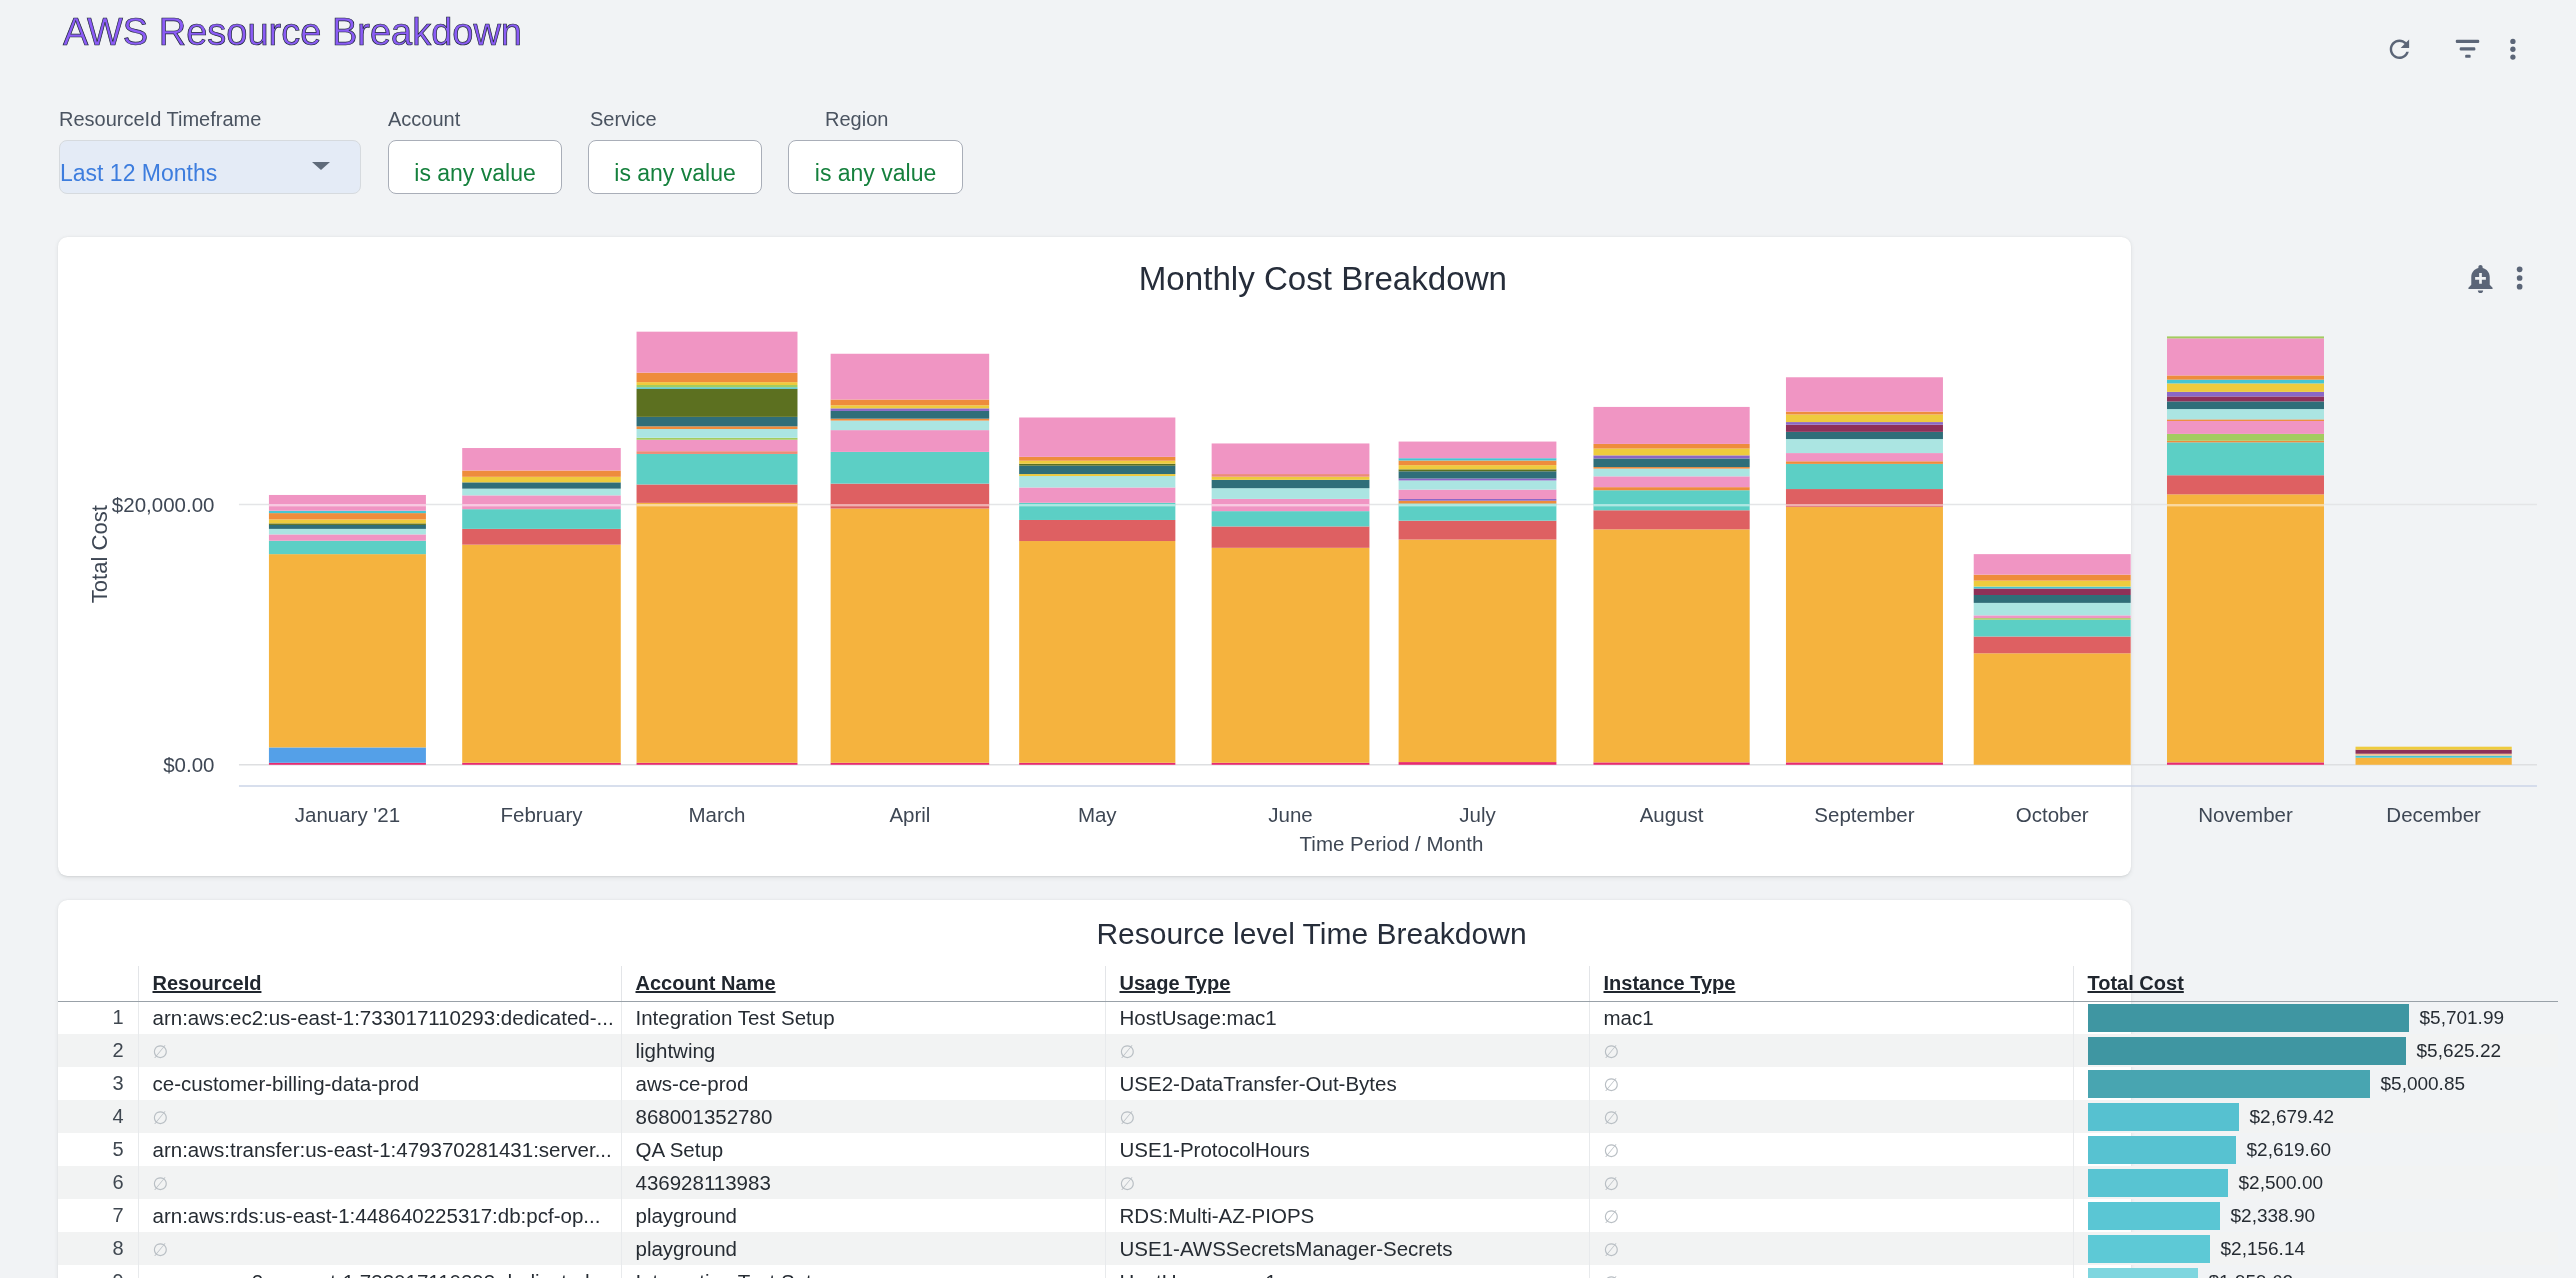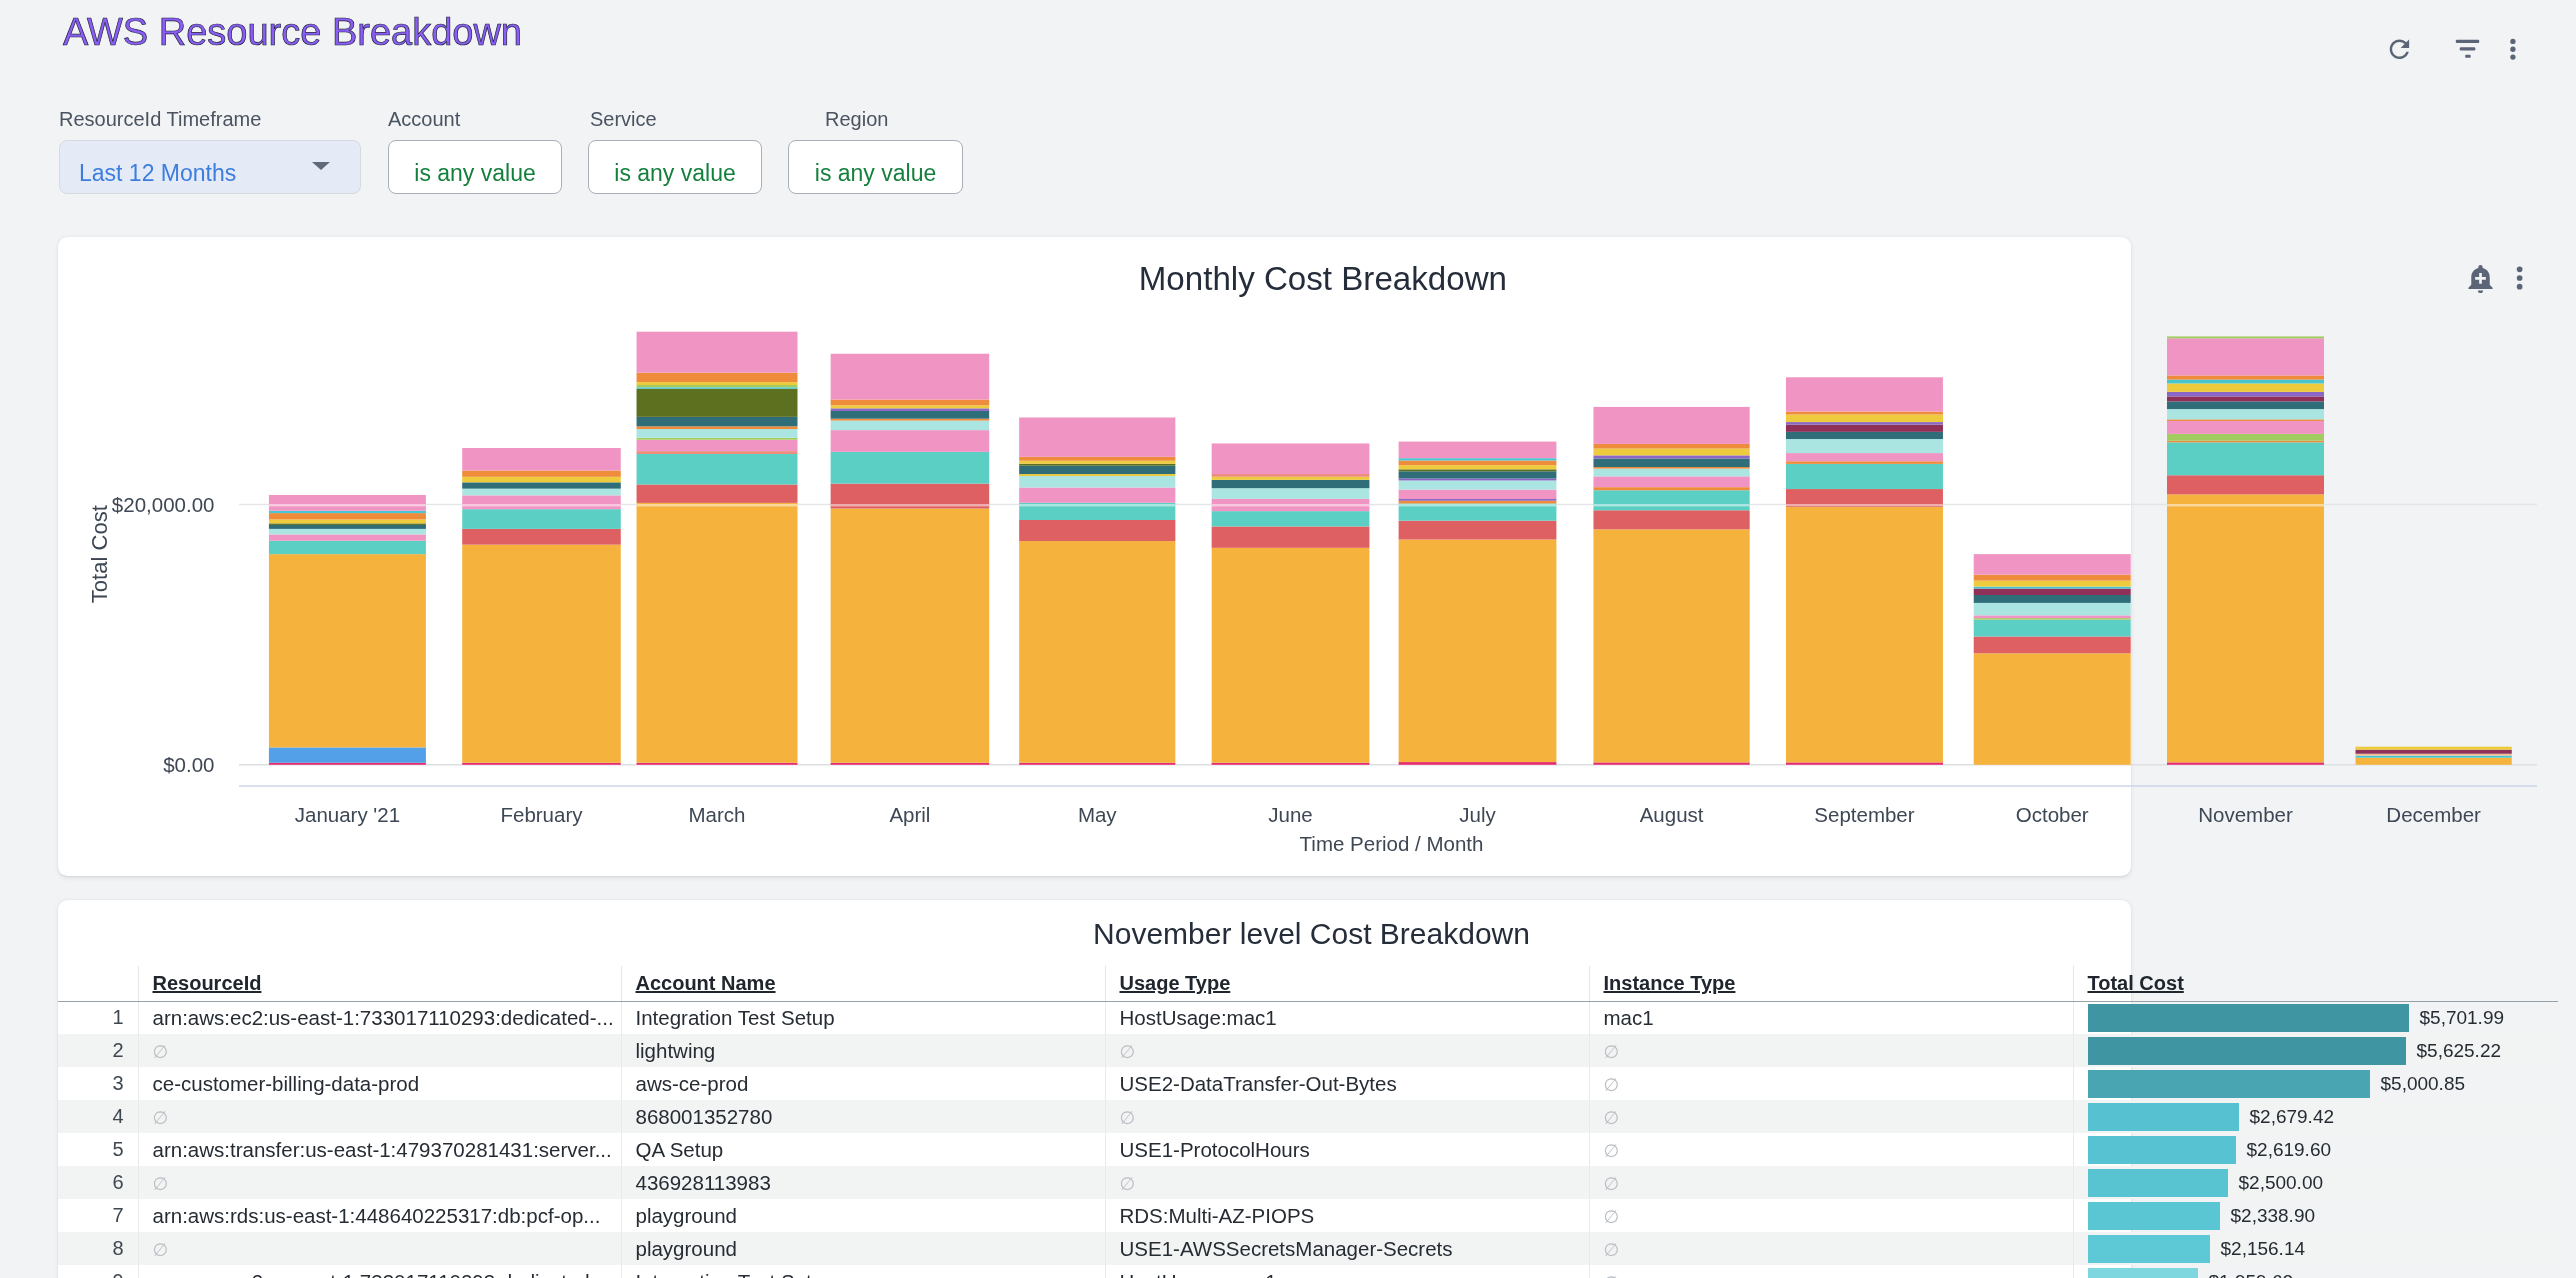--- a/index.html
+++ b/index.html
@@ -1,21 +1,21 @@
 <!DOCTYPE html>
 <html style="font-size:12.6px"><head><meta charset="utf-8">
 <style>
 * { margin:0; padding:0; box-sizing:border-box; }
 html,body { width:2576px; height:1279px; background:#F1F3F5; font-family:"Liberation Sans", sans-serif; overflow:hidden; position:relative; }
 h1 { position:absolute; left:63px; top:12.6px; font-size:38px; font-weight:400; -webkit-text-stroke:0.7px #1B2434; color:#8b5cf6; line-height:1; letter-spacing:0; }
 .hicons { position:absolute; left:2376px; top:32px; width:158px; height:36px; }
 .flabel { position:absolute; top:108px; font-size:20px; color:#4A5360; }
 .fbox { position:absolute; top:140px; height:54px; padding-top:12.6px; border-radius:8px; display:flex; align-items:center; justify-content:center; font-size:23px; box-sizing:border-box; }
 .fbox.white { background:#fff; border:1.6px solid #A9AEB8; color:#15803d; }
-.tf { background:#E4EBF6; border:1.6px solid #D6DADE; color:#3D7DDE; justify-content:flex-start; padding-left:19px; }
+.tf { background:#E4EBF6; border:1.6px solid #D6DADE; color:#3D7DDE; justify-content:flex-start; }
 .caret { position:absolute; left:252px; top:21px; width:0; height:0; border-left:9.5px solid transparent; border-right:9.5px solid transparent; border-top:8.7px solid #5F6B7A; }
 .card { position:absolute; left:58px; width:2073px; background:#fff; border-radius:9.5px; box-shadow:0 1.6px 4px rgba(60,64,67,.10), 0 0.8px 1.6px rgba(60,64,67,.08); }
 #card1 { top:237px; height:639px; }
 #card2 { top:900px; height:474px; }
 table { position:absolute; left:58px; top:966px; width:2499px; border-collapse:collapse; table-layout:fixed; font-size:20.5px; color:#262C33; }
 col.c0 { width:80px; } col.c1 { width:483px; } col.c2 { width:484px; } col.c3 { width:484px; } col.c4 { width:484px; } col.c5 { width:485px; }
 th { font-weight:bold; font-size:20px; color:#20262E; text-align:left; padding:0 0 0 14px; height:35px; border-bottom:1.6px solid #99A1A8; border-left:1.6px solid #E3E5E8; white-space:nowrap; overflow:hidden;text-decoration:underline; }
 th.num0 { border-left:none; }
 td { height:33px; padding:0 0 0 14px; border-left:1.6px solid #E8EAEC; white-space:nowrap; overflow:hidden; vertical-align:middle; }
 td.num { border-left:none; text-align:right; padding:0 14px 0 0; color:#3F4750; font-size:20px; }
@@ -225,21 +225,21 @@
       <text x="1562" y="742" text-anchor="middle" font-size="26" fill="#3E4754">June</text>
       <text x="1799" y="742" text-anchor="middle" font-size="26" fill="#3E4754">July</text>
       <text x="2045" y="742" text-anchor="middle" font-size="26" fill="#3E4754">August</text>
       <text x="2289.5" y="742" text-anchor="middle" font-size="26" fill="#3E4754">September</text>
       <text x="2527.5" y="742" text-anchor="middle" font-size="26" fill="#3E4754">October</text>
       <text x="2772.5" y="742" text-anchor="middle" font-size="26" fill="#3E4754">November</text>
       <text x="3011" y="742" text-anchor="middle" font-size="26" fill="#3E4754">December</text>
 <text x="1690" y="778" text-anchor="middle" font-size="26" fill="#3E4754">Time Period / Month</text>
 </svg></div>
 <div class="card" id="card2"></div>
-<h2 style="position:absolute; left:62px; width:2499px; top:919px; text-align:center; font-size:30px; font-weight:400; color:#262D3A; line-height:1;">November level Cost Breakdown</h2>
+<h2 style="position:absolute; left:62px; width:2499px; top:919px; text-align:center; font-size:30px; font-weight:400; color:#262D3A; line-height:1;">Resource level Time Breakdown</h2>
 <table>
 <colgroup>
       <col class="c0">
       <col class="c1">
       <col class="c2">
       <col class="c3">
       <col class="c4">
       <col class="c5">
     </colgroup>
 <tbody>

